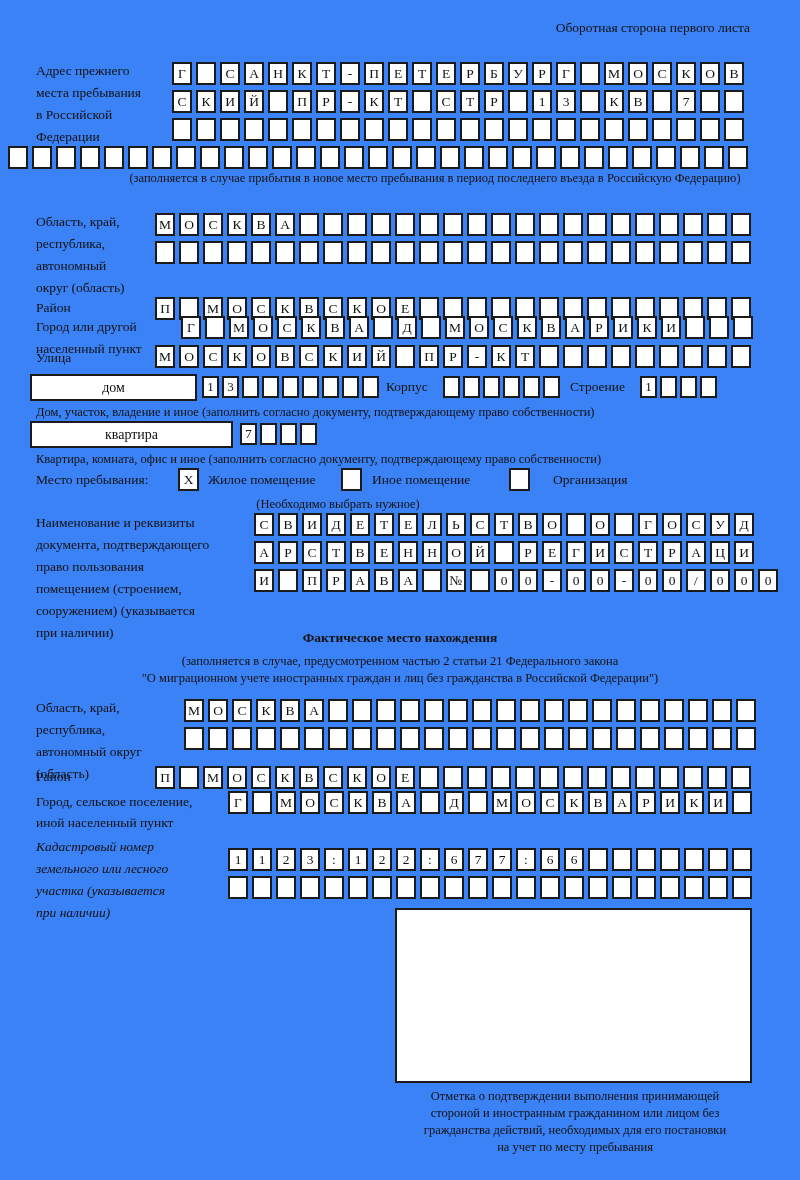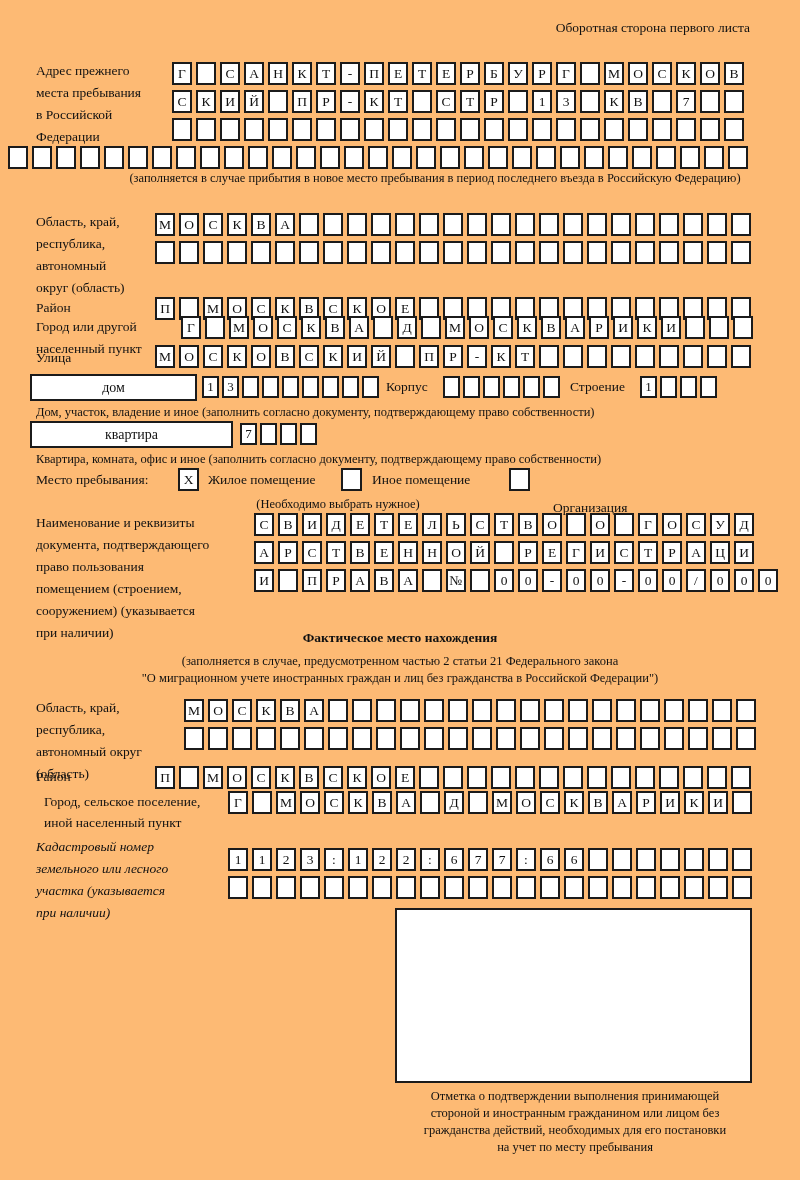--- a/index.html
+++ b/index.html
@@ -1,17 +1,17 @@
 <!DOCTYPE html>
 <html><head>
 <meta charset="utf-8">
 <style>
   html,body{margin:0;padding:0;background:#ffffff;}
   .page{
-    position:relative;width:800px;height:1180px;background:#fdba74;
+    position:relative;width:800px;height:1180px;background:#3b82f6;
     font-family:"Liberation Serif","DejaVu Serif",serif;color:#111;
     overflow:hidden;
   }
   .abs{position:absolute;}
   .hdr-note{font-size:13.5px;}
   .lbl{font-size:13.5px;line-height:22px;}
   .lbl-inline{font-size:13.5px;}
   .note{font-size:12.5px;}
   .center{text-align:center;width:800px;left:0;margin-left:35px;}
   .title{font-weight:bold;font-size:14px;text-align:center;width:800px;left:0;}
@@ -349,21 +349,21 @@
       <div class="cell"></div>
     </div>
   <div class="abs note" style="left:36px;top:452px;">Квартира, комната, офис и иное (заполнить согласно документу, подтверждающему право собственности)</div>
 
   <div class="abs lbl-inline" style="left:36px;top:472px;">Место пребывания:</div>
   <div class="abs cb" style="left:178px;top:468px;">X</div>
   <div class="abs lbl-inline" style="left:208px;top:472px;">Жилое помещение</div>
   <div class="abs cb" style="left:341px;top:468px;"></div>
   <div class="abs lbl-inline" style="left:372px;top:472px;">Иное помещение</div>
   <div class="abs cb" style="left:509px;top:468px;"></div>
-  <div class="abs lbl-inline" style="left:553px;top:472px;margin-top:28px;">Организация</div>
+  <div class="abs lbl-inline" style="left:553px;top:472px;">Организация</div>
   <div class="abs note" style="left:188px;top:497px;width:300px;text-align:center;">(Необходимо выбрать нужное)</div>
 
   <div class="abs lbl" style="left:36px;top:512px;">
       <div>Наименование и реквизиты</div>
       <div>документа, подтверждающего</div>
       <div>право пользования</div>
       <div>помещением (строением,</div>
       <div>сооружением) (указывается</div>
       <div>при наличии)</div>
     </div>
@@ -525,21 +525,21 @@
       <div class="cell"></div>
       <div class="cell"></div>
       <div class="cell"></div>
       <div class="cell"></div>
       <div class="cell"></div>
       <div class="cell"></div>
       <div class="cell"></div>
       <div class="cell"></div>
     </div>
 
-  <div class="abs lbl" style="left:36px;top:791px;line-height:21px;margin-left:8px;">
+  <div class="abs lbl" style="left:36px;top:791px;line-height:21px;">
       <div>Город, сельское поселение,</div>
       <div>иной населенный пункт</div>
     </div>
   <div class="abs cells" style="left:228px;top:791px;">
       <div class="cell">Г</div>
       <div class="cell"></div>
       <div class="cell">М</div>
       <div class="cell">О</div>
       <div class="cell">С</div>
       <div class="cell">К</div>

